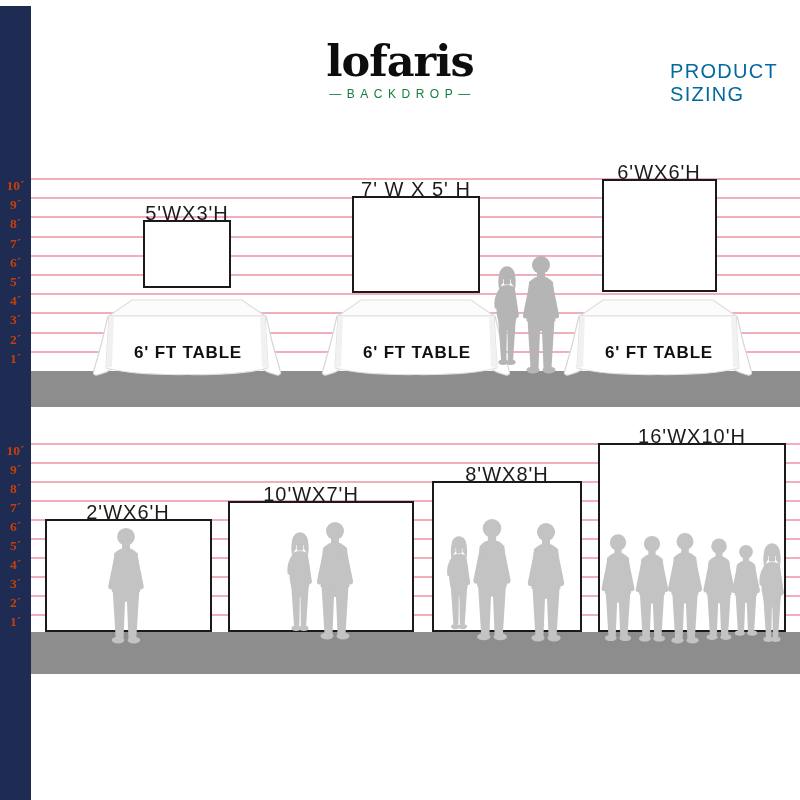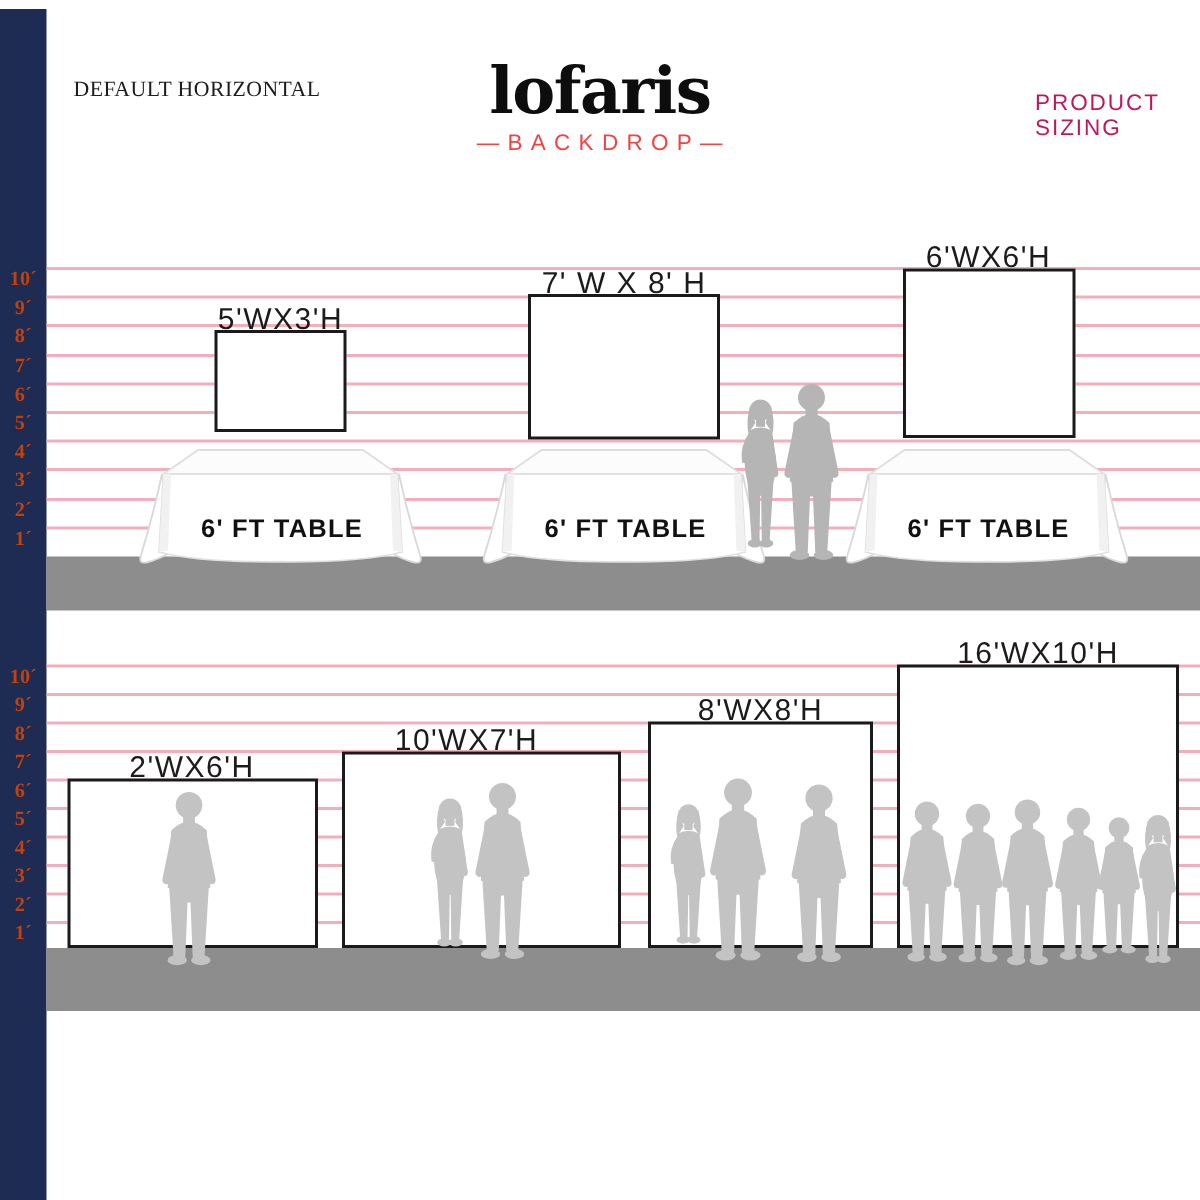--- a/index.html
+++ b/index.html
@@ -7,24 +7,24 @@
           font-family:"Liberation Sans",sans-serif;}
   .navy-bar{position:absolute;left:0;top:6px;width:31px;height:794px;
             background:var(--c-navy,#1e2b52);}
   
   .hdr-note{position:absolute;left:49px;top:52px;color:#1c1c1c;
             font-family:"Liberation Serif",serif;font-size:14.5px;line-height:17px;
             letter-spacing:.3px;}
   .brand{position:absolute;left:400px;top:36px;transform:translateX(-50%);text-align:center;}
   .brand-word{font-family:"DejaVu Serif",serif;font-weight:700;font-size:43px;line-height:50px;
               letter-spacing:-1px;color:var(--c-brand,#0d0d0d);}
-  .brand-sub{font-family:"Liberation Sans",sans-serif;font-size:15px;letter-spacing:5.5px;
-             padding-left:5px;color:#ef4444;margin-top:1px;}
-  .hdr-title{position:absolute;left:670px;top:60px;font-size:15px;letter-spacing:1.3px;
-             color:#be185d;margin-left:20px;}
+  .brand-sub{font-family:"Liberation Sans",sans-serif;font-size:12px;letter-spacing:5.5px;
+             padding-left:5px;color:#15803d;margin-top:1px;}
+  .hdr-title{position:absolute;left:670px;top:60px;font-size:20px;letter-spacing:1.3px;
+             color:#0369a1;}
   
   .pline{position:absolute;left:31px;right:0;height:2px;background:var(--c-pink,#f0a6b5);opacity:.9;}
   .rlabel{position:absolute;left:0;width:31px;height:16px;line-height:16px;text-align:center;
           color:#c2410c;font-family:"Liberation Serif",serif;font-size:13.5px;font-weight:700;}
   .floor{position:absolute;left:31px;right:0;background:var(--c-floor,#8d8d8d);}
   
   .bd{position:absolute;background:#fff;border:2px solid var(--c-border,#1a1a1a);
       box-sizing:border-box;}
   .bd-label{position:absolute;transform:translateX(-50%);white-space:nowrap;font-size:20px;
             color:#1b1b1b;letter-spacing:1px;}
@@ -71,21 +71,20 @@
     <path d="M17,18 L173,18 L176,70 Q150,77 95,76.5 Q40,77 14,70 Z" fill="#fff" stroke="#e0e0e0" stroke-width="1.2"></path>
     <path d="M17,18 L14,70 L20,69 L22,18 Z" fill="#f1f1f1"></path>
     <path d="M173,18 L176,70 L170,69 L168,18 Z" fill="#f1f1f1"></path>
   </symbol>
 </svg>
 
 <div class="canvas">
   <div class="navy-bar"></div>
 
   <div class="hdr-note">
-    <div>DEFAULT HORIZONTAL</div>
   </div>
   <div class="brand">
     <div class="brand-word">lofaris</div>
     <div class="brand-sub">—BACKDROP—</div>
   </div>
   <div class="hdr-title">PRODUCT SIZING</div>
 
   <div class="pline" style="top:178px"></div>
   <div class="pline" style="top:197px"></div>
   <div class="pline" style="top:216px"></div>
@@ -104,21 +103,21 @@
   <span class="rlabel" style="top:274px">5´</span>
   <span class="rlabel" style="top:293px">4´</span>
   <span class="rlabel" style="top:312px">3´</span>
   <span class="rlabel" style="top:332px">2´</span>
   <span class="rlabel" style="top:351px">1´</span>
   <div class="floor" style="top:371px;height:36px"></div>
 
   <div class="bd" style="left:143px;top:220px;width:88px;height:68px"></div>
   <span class="bd-label" style="left:187px;top:202px">5'WX3'H</span>
   <div class="bd" style="left:352px;top:196px;width:128px;height:97px"></div>
-  <span class="bd-label" style="left:416px;top:178px">7' W X 8' H</span>
+  <span class="bd-label" style="left:416px;top:178px">7' W X 5' H</span>
   <div class="bd" style="left:602px;top:179px;width:115px;height:113px"></div>
   <span class="bd-label" style="left:659px;top:161px">6'WX6'H</span>
 
   <svg class="table-svg" style="left:92px;top:298px" viewBox="0 0 190 84">
       <use href="#sym-table" xlink:href="#sym-table"></use>
     </svg>
   <span class="table-label" style="left:188px;top:343px">6' FT TABLE</span>
   <svg class="table-svg" style="left:321px;top:298px" viewBox="0 0 190 84">
       <use href="#sym-table" xlink:href="#sym-table"></use>
     </svg>

